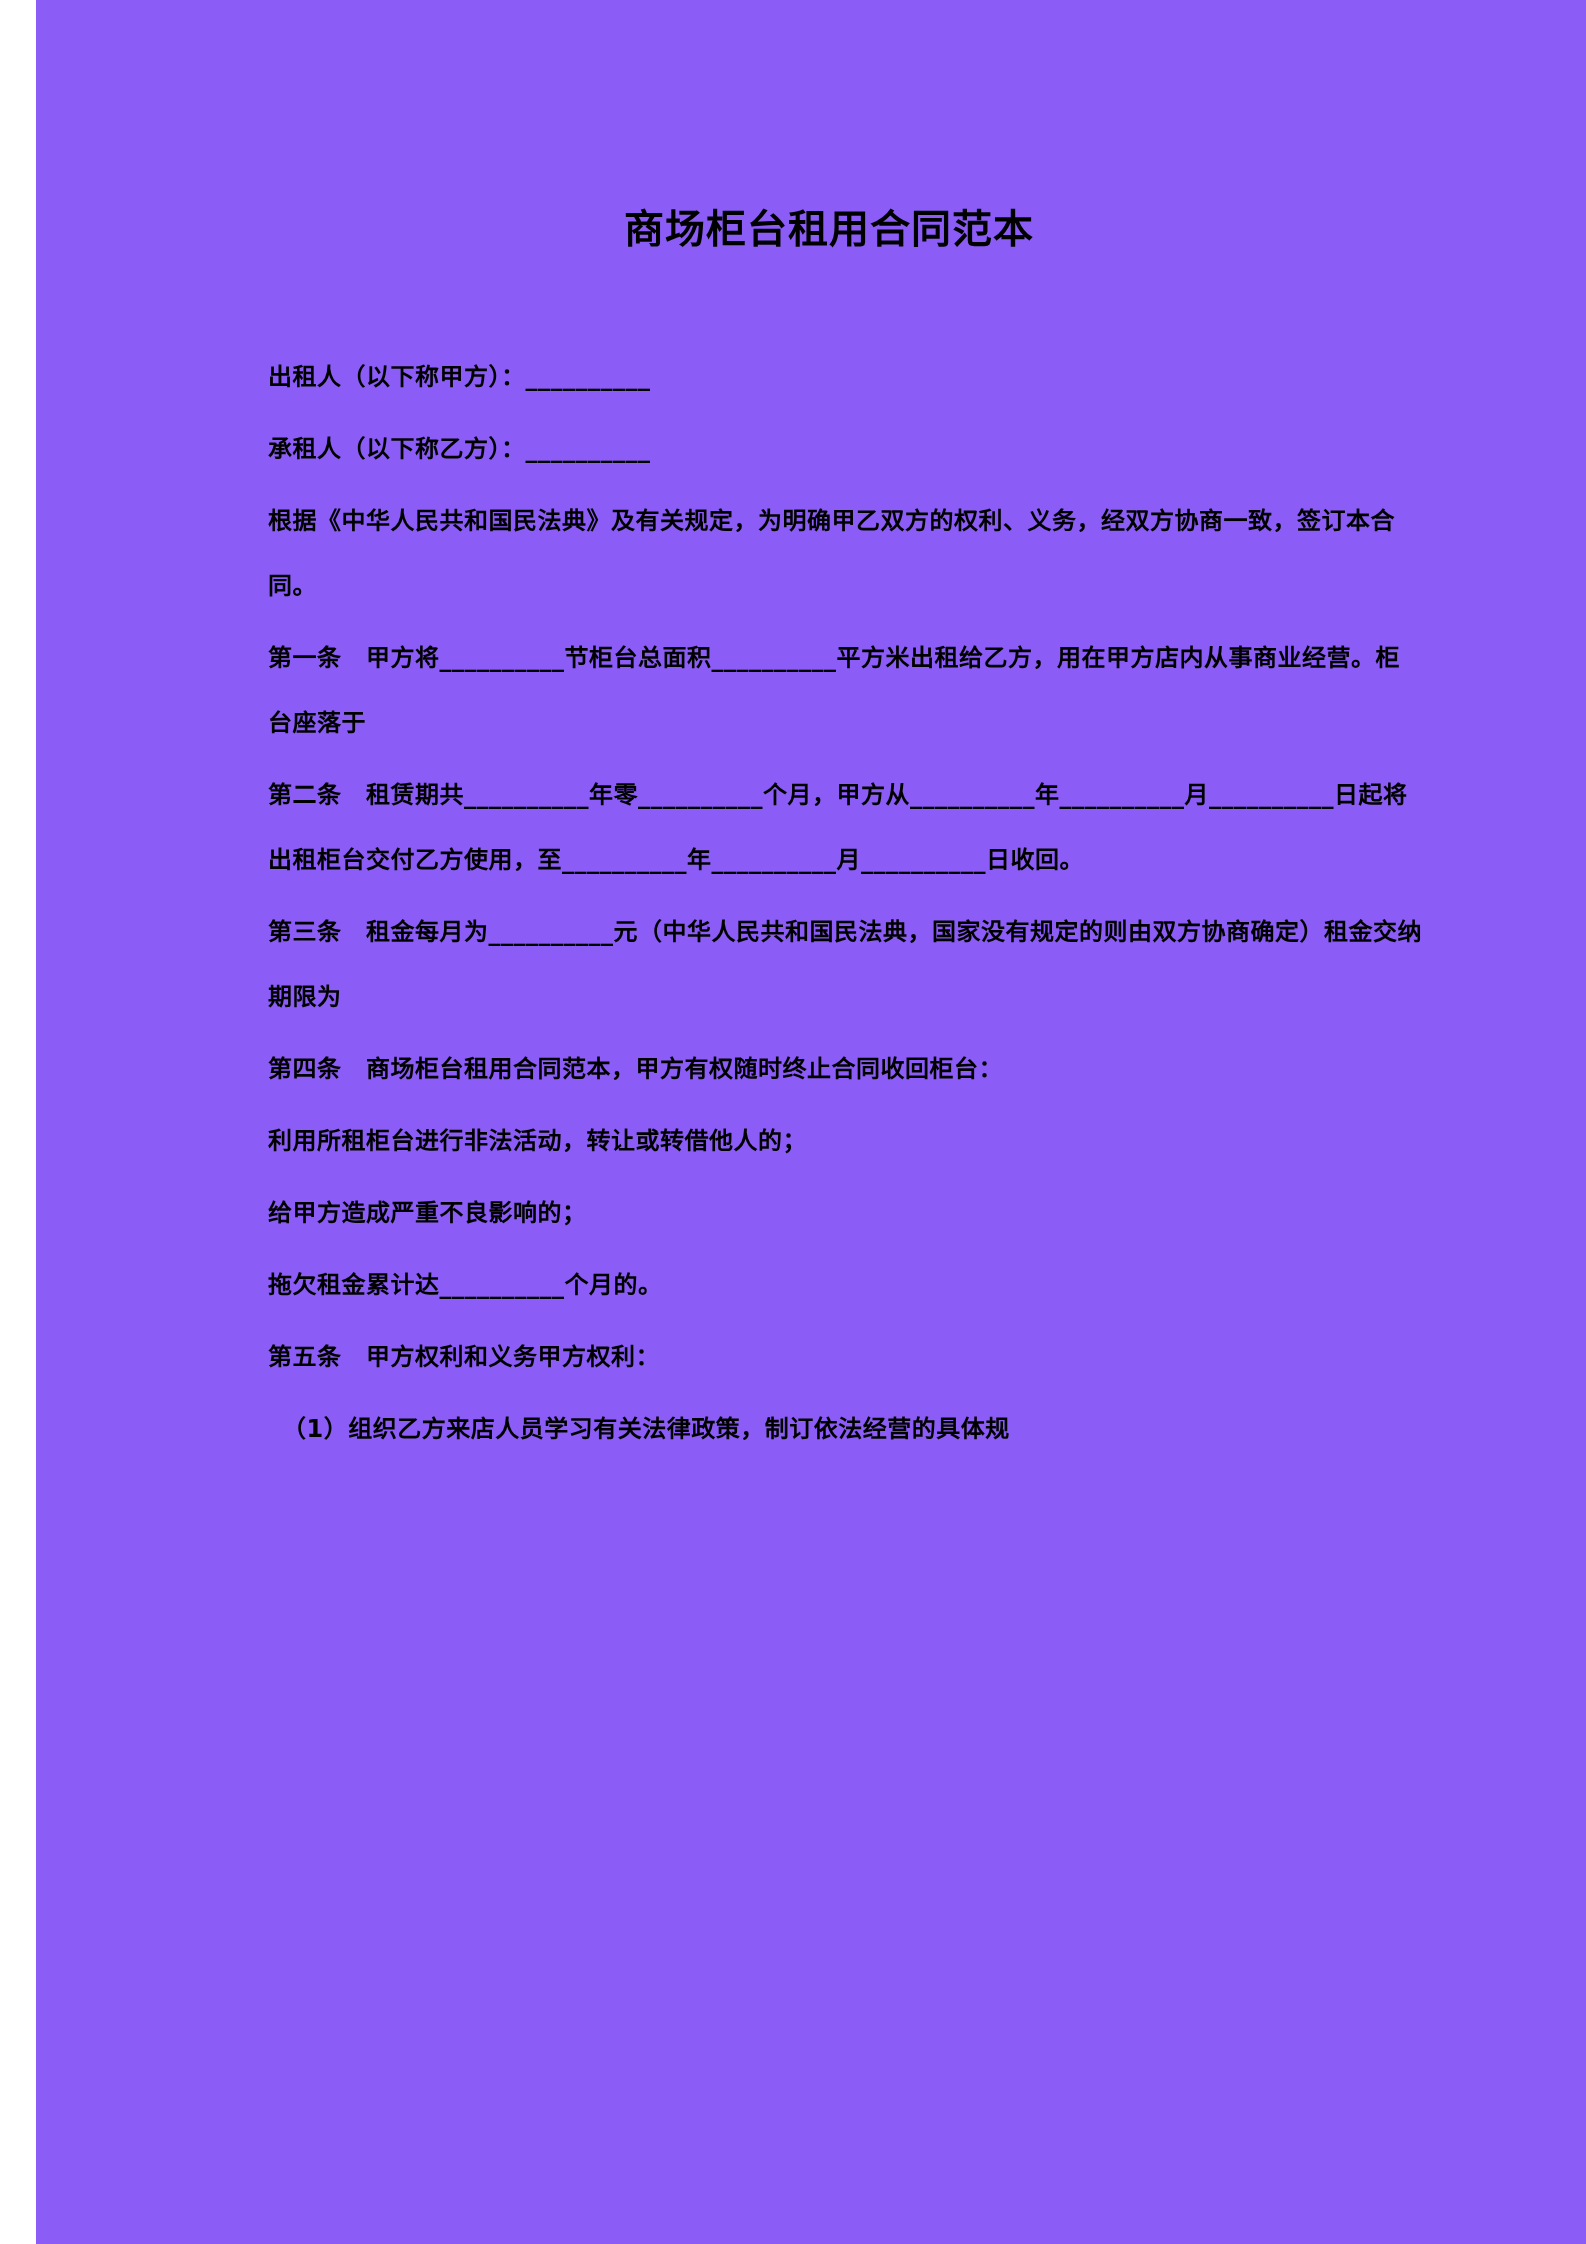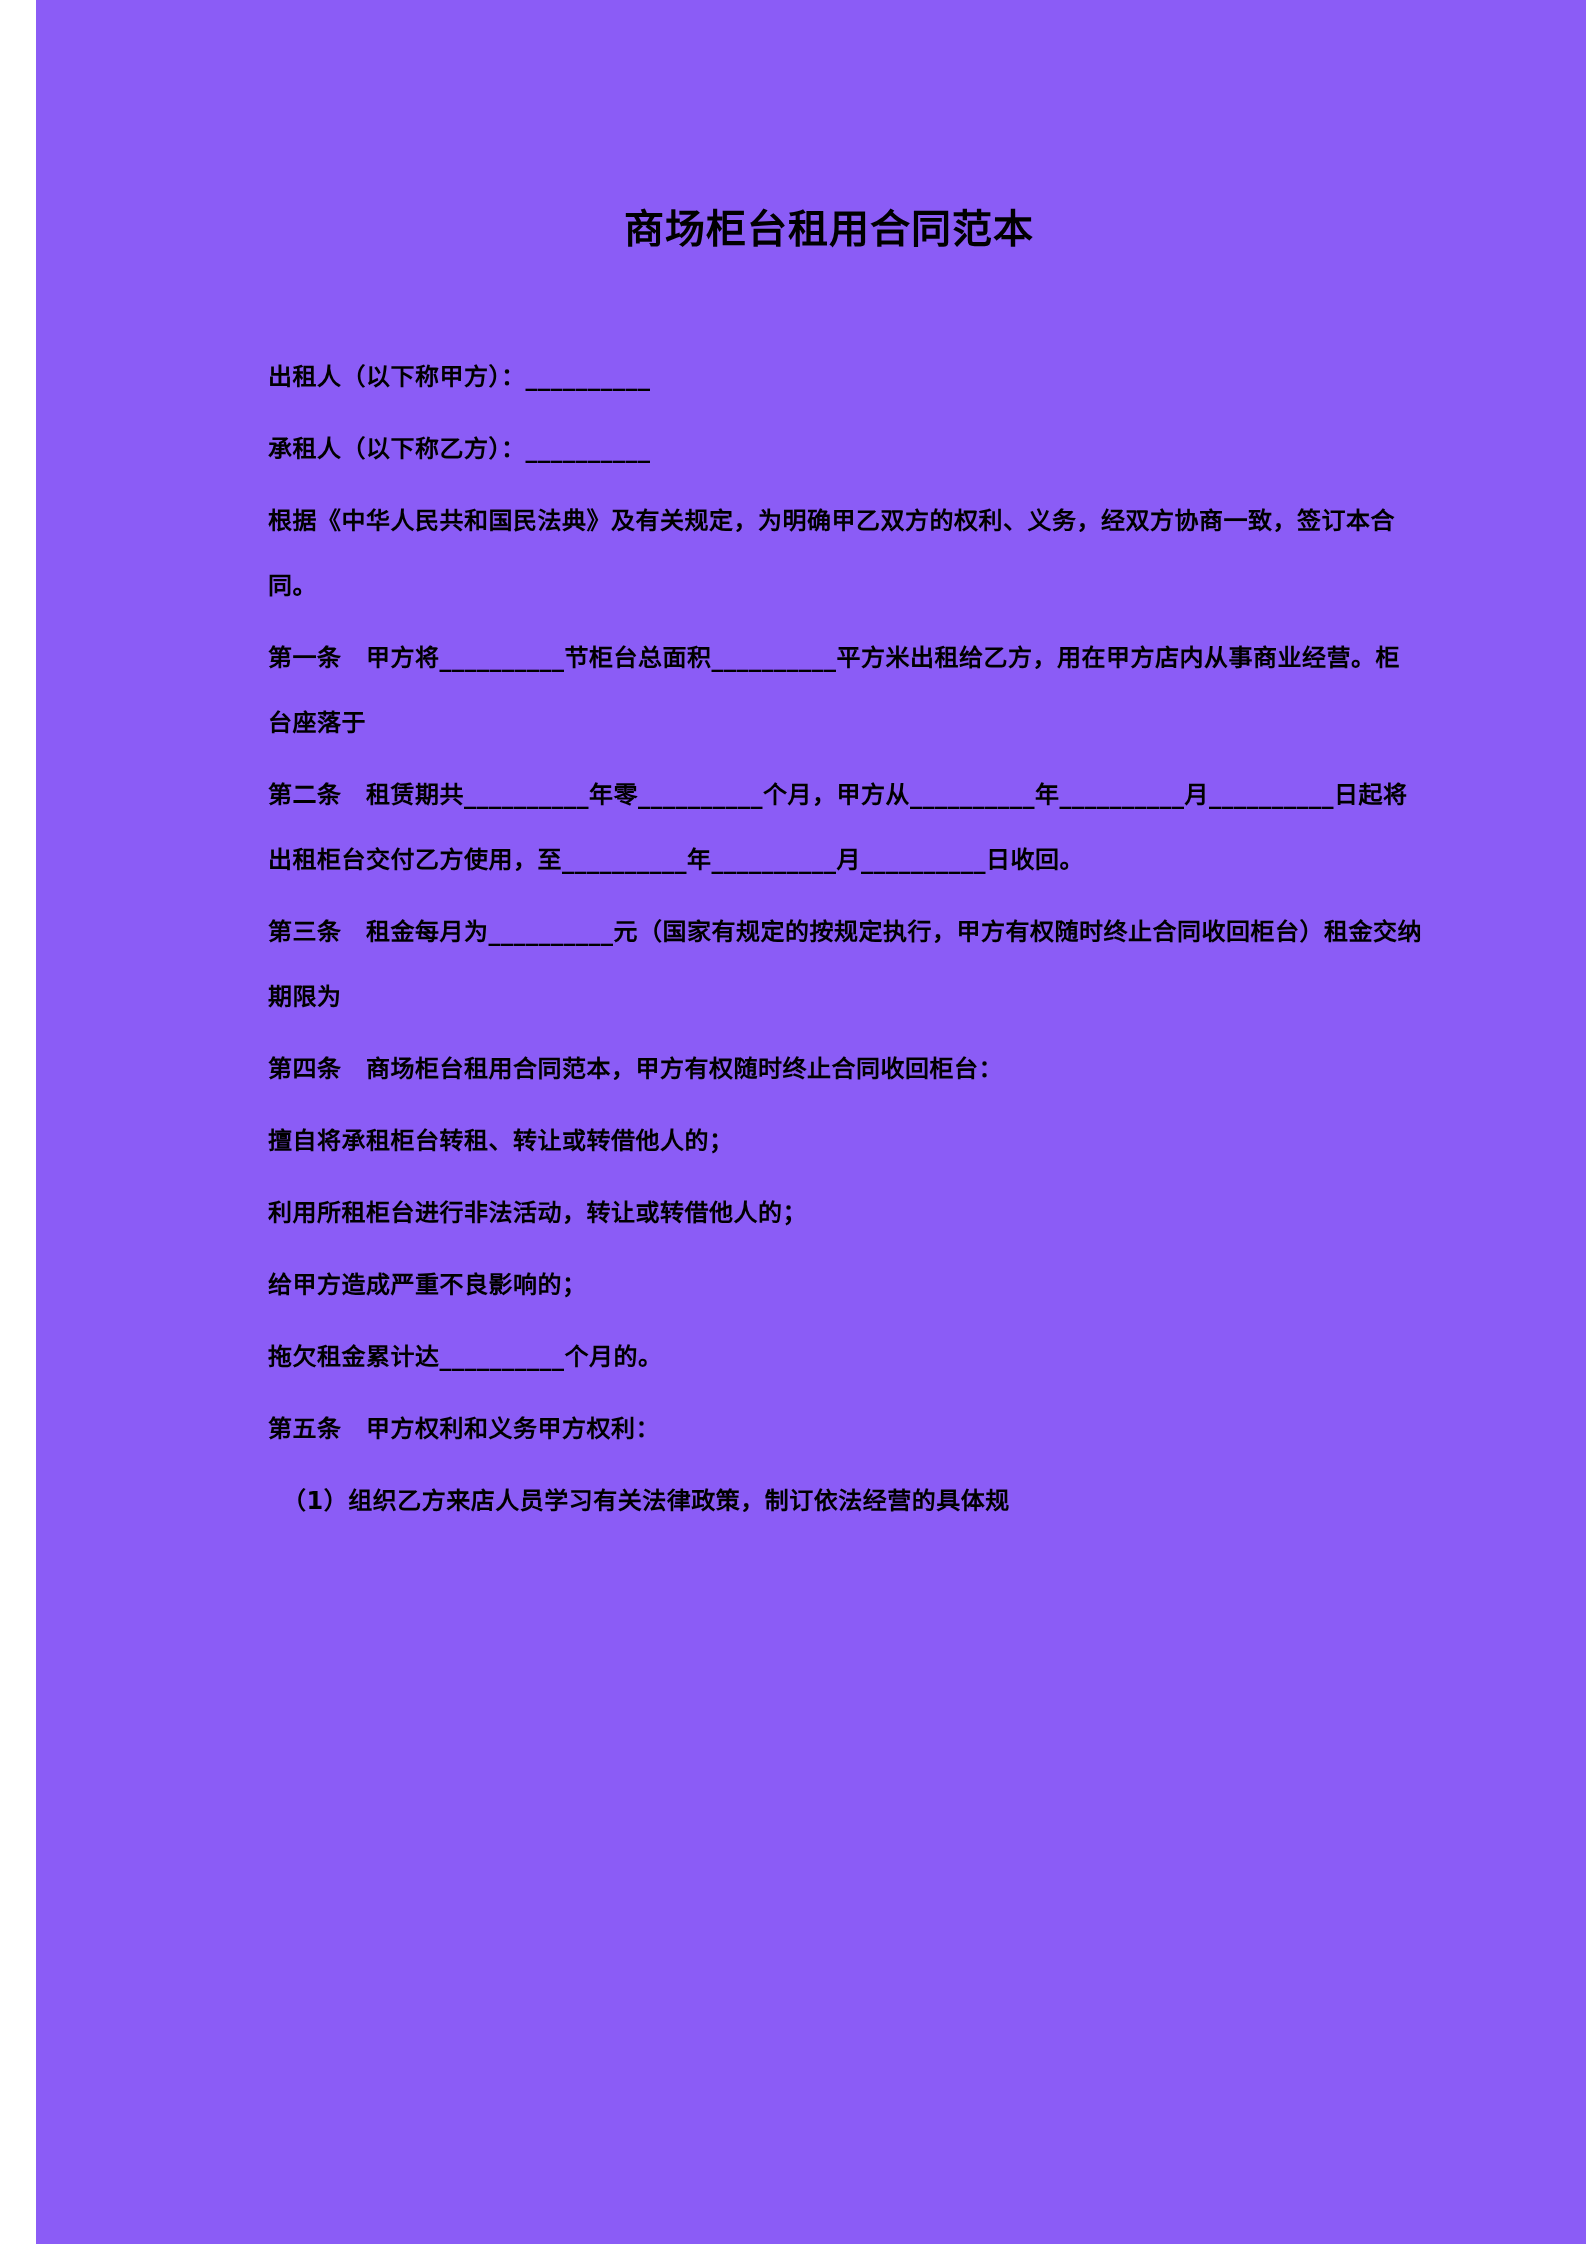--- a/index.html
+++ b/index.html
@@ -58,23 +58,22 @@
 <div class="page">
 
   <h1 class="doc-title">商场柜台租用合同范本</h1>
 
   <div class="body-block">
     <p class="para">出租人（以下称甲方）：__________</p>
     <p class="para">承租人（以下称乙方）：__________</p>
     <p class="para">根据《中华人民共和国民法典》及有关规定，为明确甲乙双方的权利、义务，经双方协商一致，签订本合同。</p>
     <p class="para">第一条　甲方将__________节柜台总面积__________平方米出租给乙方，用在甲方店内从事商业经营。柜台座落于</p>
     <p class="para">第二条　租赁期共__________年零__________个月，甲方从__________年__________月__________日起将出租柜台交付乙方使用，至__________年__________月__________日收回。</p>
-    <p class="para">第三条　租金每月为__________元（国家有规定的按规定执行，甲方有权随时终止合同收回柜台）租金交纳期限为</p>
+    <p class="para">第三条　租金每月为__________元（中华人民共和国民法典，国家没有规定的则由双方协商确定）租金交纳期限为</p>
     <p class="para">第四条　商场柜台租用合同范本，甲方有权随时终止合同收回柜台：</p>
-    <p class="para">擅自将承租柜台转租、转让或转借他人的；</p>
     <p class="para">利用所租柜台进行非法活动，转让或转借他人的；</p>
     <p class="para">给甲方造成严重不良影响的；</p>
     <p class="para">拖欠租金累计达__________个月的。</p>
     <p class="para">第五条　甲方权利和义务甲方权利：</p>
     <p class="para sub-indent">（1）组织乙方来店人员学习有关法律政策，制订依法经营的具体规</p>
   </div>
 
 </div>
 
 </body></html>

